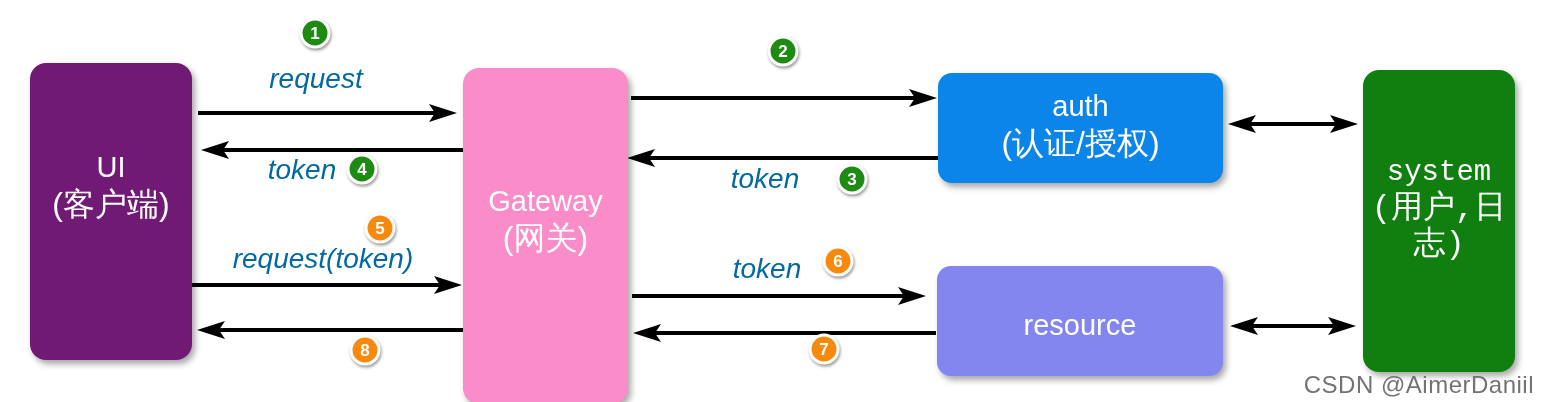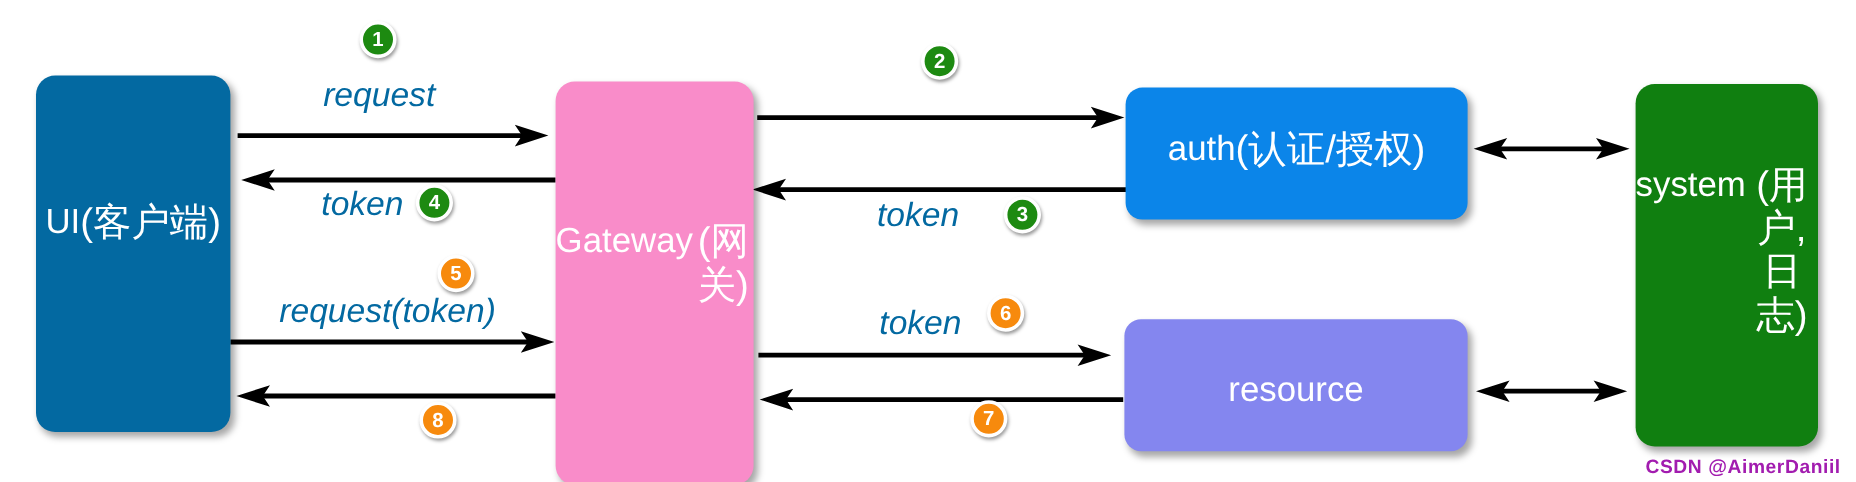--- a/index.html
+++ b/index.html
@@ -6,51 +6,51 @@
   body{font-family:"Liberation Sans","DejaVu Sans",sans-serif;}
   #stage{position:relative;width:1547px;height:402px;background:#ffffff;overflow:hidden;}
 
   
   .node{position:absolute;border-radius:16px;color:#fff;display:flex;flex-direction:column;
         align-items:center;justify-content:center;text-align:center;
         box-shadow:3px 4px 6px rgba(0,0,0,0.35);}
   .node .title{font-size:29px;line-height:37px;}
   .node .subtitle{font-size:32px;line-height:36px;}
 
-  .node-ui      {left:30px;  top:63px;  width:162px; height:297px; background:#0369a1;}
+  .node-ui      {left:30px;  top:63px;  width:162px; height:297px; background:#701a75;}
   .node-ui      .txt{transform:translateY(-26px);}
   .node-gateway {left:463px; top:68px;  width:165px; height:336px; background:#F98CC9;}
   .node-gateway .txt{transform:translateY(-17px);}
   .node-auth    {left:938px; top:73px;  width:285px; height:110px; background:#0B85E9; border-radius:14px;}
   .node-auth    .txt{transform:translateY(-4px);}
   .node-resource{left:937px; top:266px; width:286px; height:110px; background:#8486EF; border-radius:14px;}
   .node-resource.node .txt{transform:translateY(-6px);margin-top:20px;}
-  .node-system  {left:1363px;top:70px;  width:152px; height:302px; background:#107F10;}
+  .node-system  {left:1363px;top:70px;  width:152px; height:302px; background:#107F10;font-family:Liberation Mono, monospace;}
   .node-system  .txt{transform:translateY(-13px);}
-  .txt{display:flex;flex-direction:row;}
+  .txt{display:flex;flex-direction:column;}
 
   
   #arrows{position:absolute;left:0;top:0;width:1547px;height:402px;pointer-events:none;}
 
   
   .flow-label{position:absolute;transform:translate(-50%,-50%);font-size:28px;color:#0369a1;
               white-space:nowrap;font-style:italic;}
 
   
   .badge{position:absolute;width:25px;height:25px;border-radius:50%;
          transform:translate(-50%,-50%);
          border:3px solid #ffffff;color:#fff;font-size:17px;font-weight:bold;
          display:flex;align-items:center;justify-content:center;
          box-shadow:1px 2px 3px rgba(0,0,0,0.4);line-height:1;}
   .badge-green {background:#1D8A11;}
   .badge-orange{background:#F78A0D;}
 
   
-  .watermark{position:absolute;right:13px;bottom:3px;font-size:16px;color:#a21caf;
-             letter-spacing:0.5px;font-weight:bold;}
+  .watermark{position:absolute;right:13px;bottom:3px;font-size:24px;color:#737373;
+             letter-spacing:0.5px;}
 </style>
 </head>
 <body>
 
 <div id="stage">
 
   <svg id="arrows" viewBox="0 0 1547 402">
 
     <g>
       <line x1="198" y1="113" x2="437" y2="113" stroke="#000" stroke-width="4"></line>

